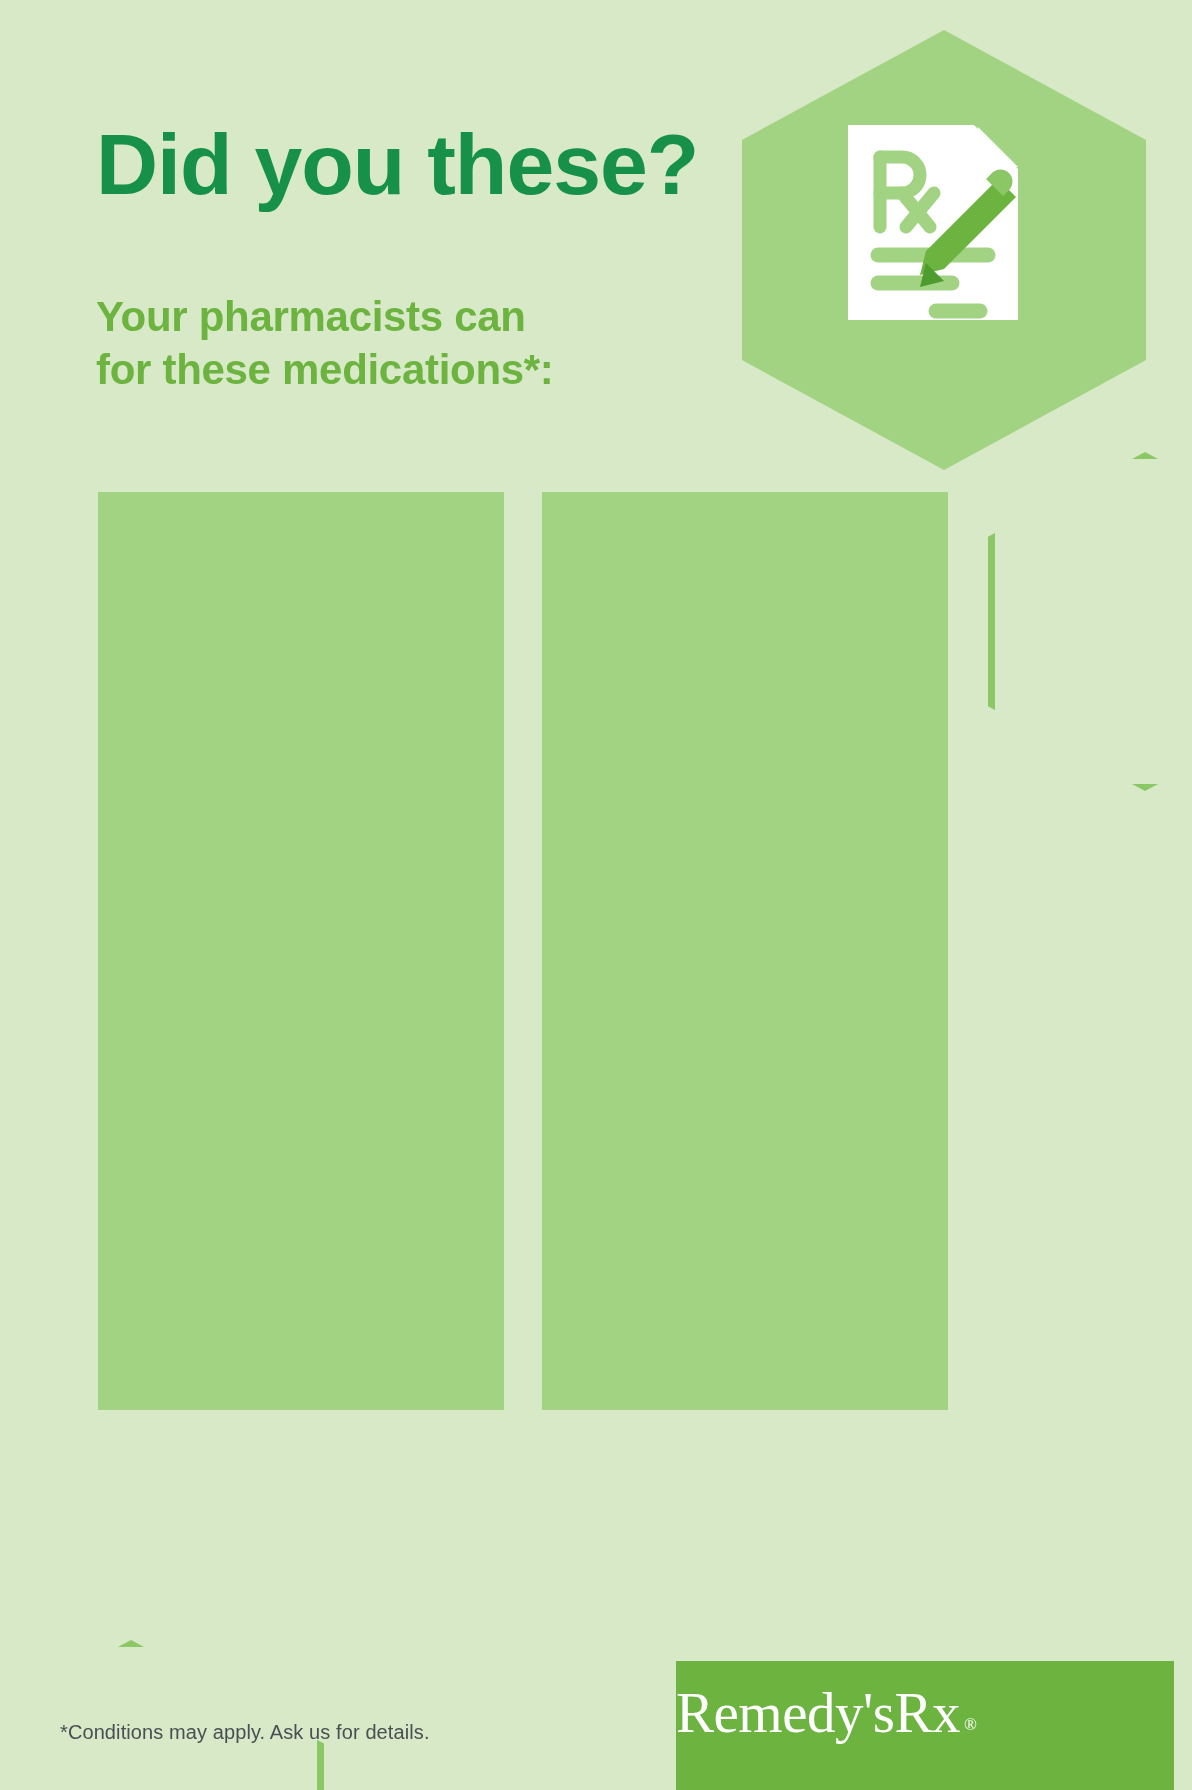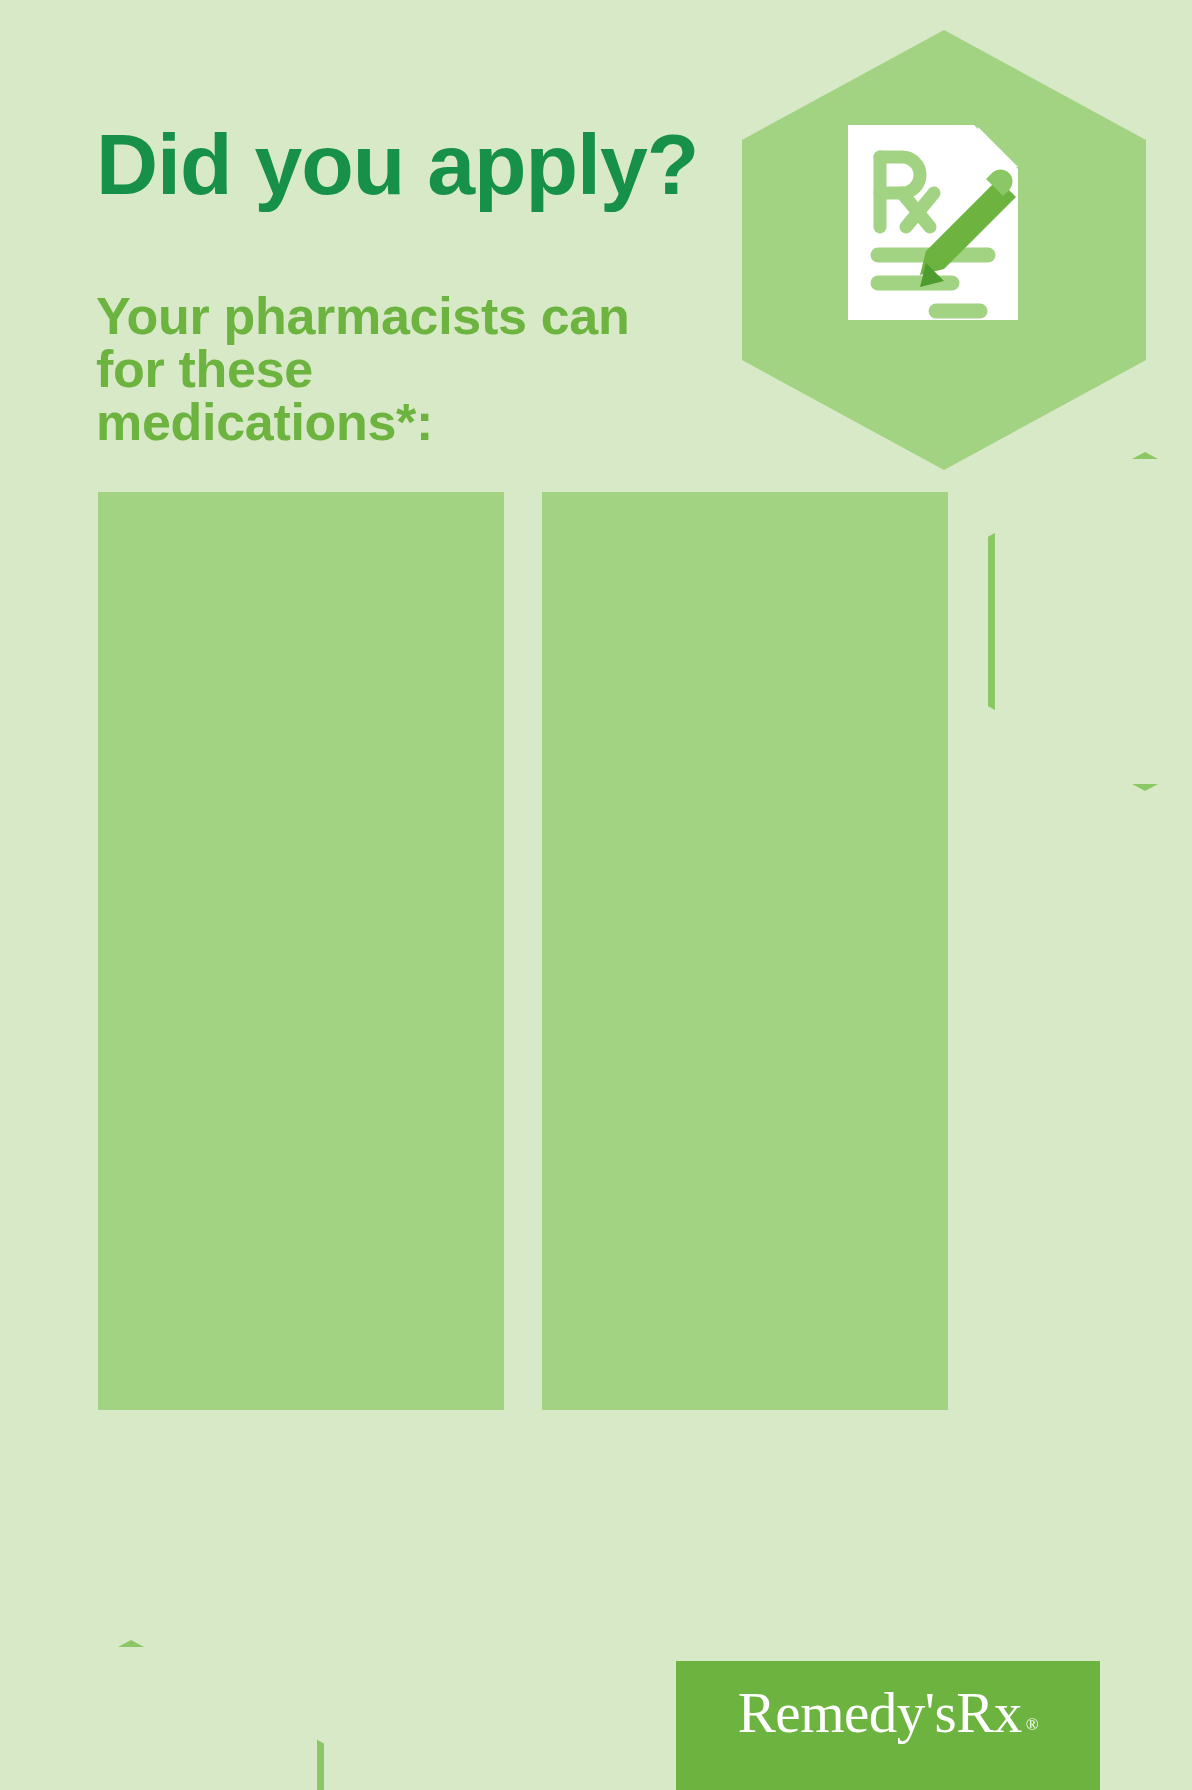--- a/index.html
+++ b/index.html
@@ -69,21 +69,21 @@
     color: #179049;
     letter-spacing: -1px;
     white-space: nowrap;
   }
   #subheading {
     position: absolute;
     left: 96px;
     top: 290px;
     width: 560px;
     margin: 0;
-    font-size: 52px;
+    font-size: 42px;
     line-height: 53px;
     font-weight: bold;
     color: #6cb33f;
     letter-spacing: -0.3px;
   }
   #subheading .line { display: block; }
 
   
   #panels {
     position: absolute;
@@ -116,26 +116,26 @@
     color: #4a4f53;
     letter-spacing: 0.1px;
     white-space: nowrap;
   }
 
   
   #brand-logo {
     position: absolute;
     left: 676px;
     top: 1661px;
-    width: 424px;
+    width: 498px;
     height: 129px;
     background: #6cb33f;
     display: flex;
     align-items: center;
-    justify-content: center;
+    justify-content: flex-start;
     padding-bottom: 14px;
     box-sizing: border-box;
   }
   #brand-wordmark {
     font-family: "Liberation Serif", serif;
     font-size: 57px;
     line-height: 57px;
     color: #ffffff;
     letter-spacing: -0.5px;
     white-space: nowrap;
@@ -178,34 +178,35 @@
       </g>
 
       <g>
         <path d="M196 58 l18 18 -72 72 -24 6 6 -24 z" fill="#6cb33f" transform="translate(-38,6)"></path>
         <path d="M124 142 l18 18 -24 6 z" fill="#4e9b2f" transform="translate(-38,6)"></path>
         <path d="M190 52 a12 12 0 0 1 17 17 l-6 6 -17 -17 z" fill="#8cc765" transform="translate(-38,6)"></path>
       </g>
     </svg>
   </div>
 
-  <h1 id="page-title">Did you apply?</h1>
+  <h1 id="page-title">Did you these?</h1>
 
   <h2 id="subheading">
     <span class="line">Your pharmacists can</span>
     <span class="line">for these medications*:</span>
   </h2>
 
   <div id="panels">
     <div class="panel">
       <ul class="panel-list"></ul>
     </div>
     <div class="panel">
       <ul class="panel-list"></ul>
     </div>
   </div>
 
+  <p id="footnote">*Conditions may apply. Ask us for details.</p>
 
   <div id="brand-logo">
     <span id="brand-wordmark"><span>Remedy'sRx</span><span id="brand-registered">®</span></span>
   </div>
 
 </div>
 
 </body></html>

